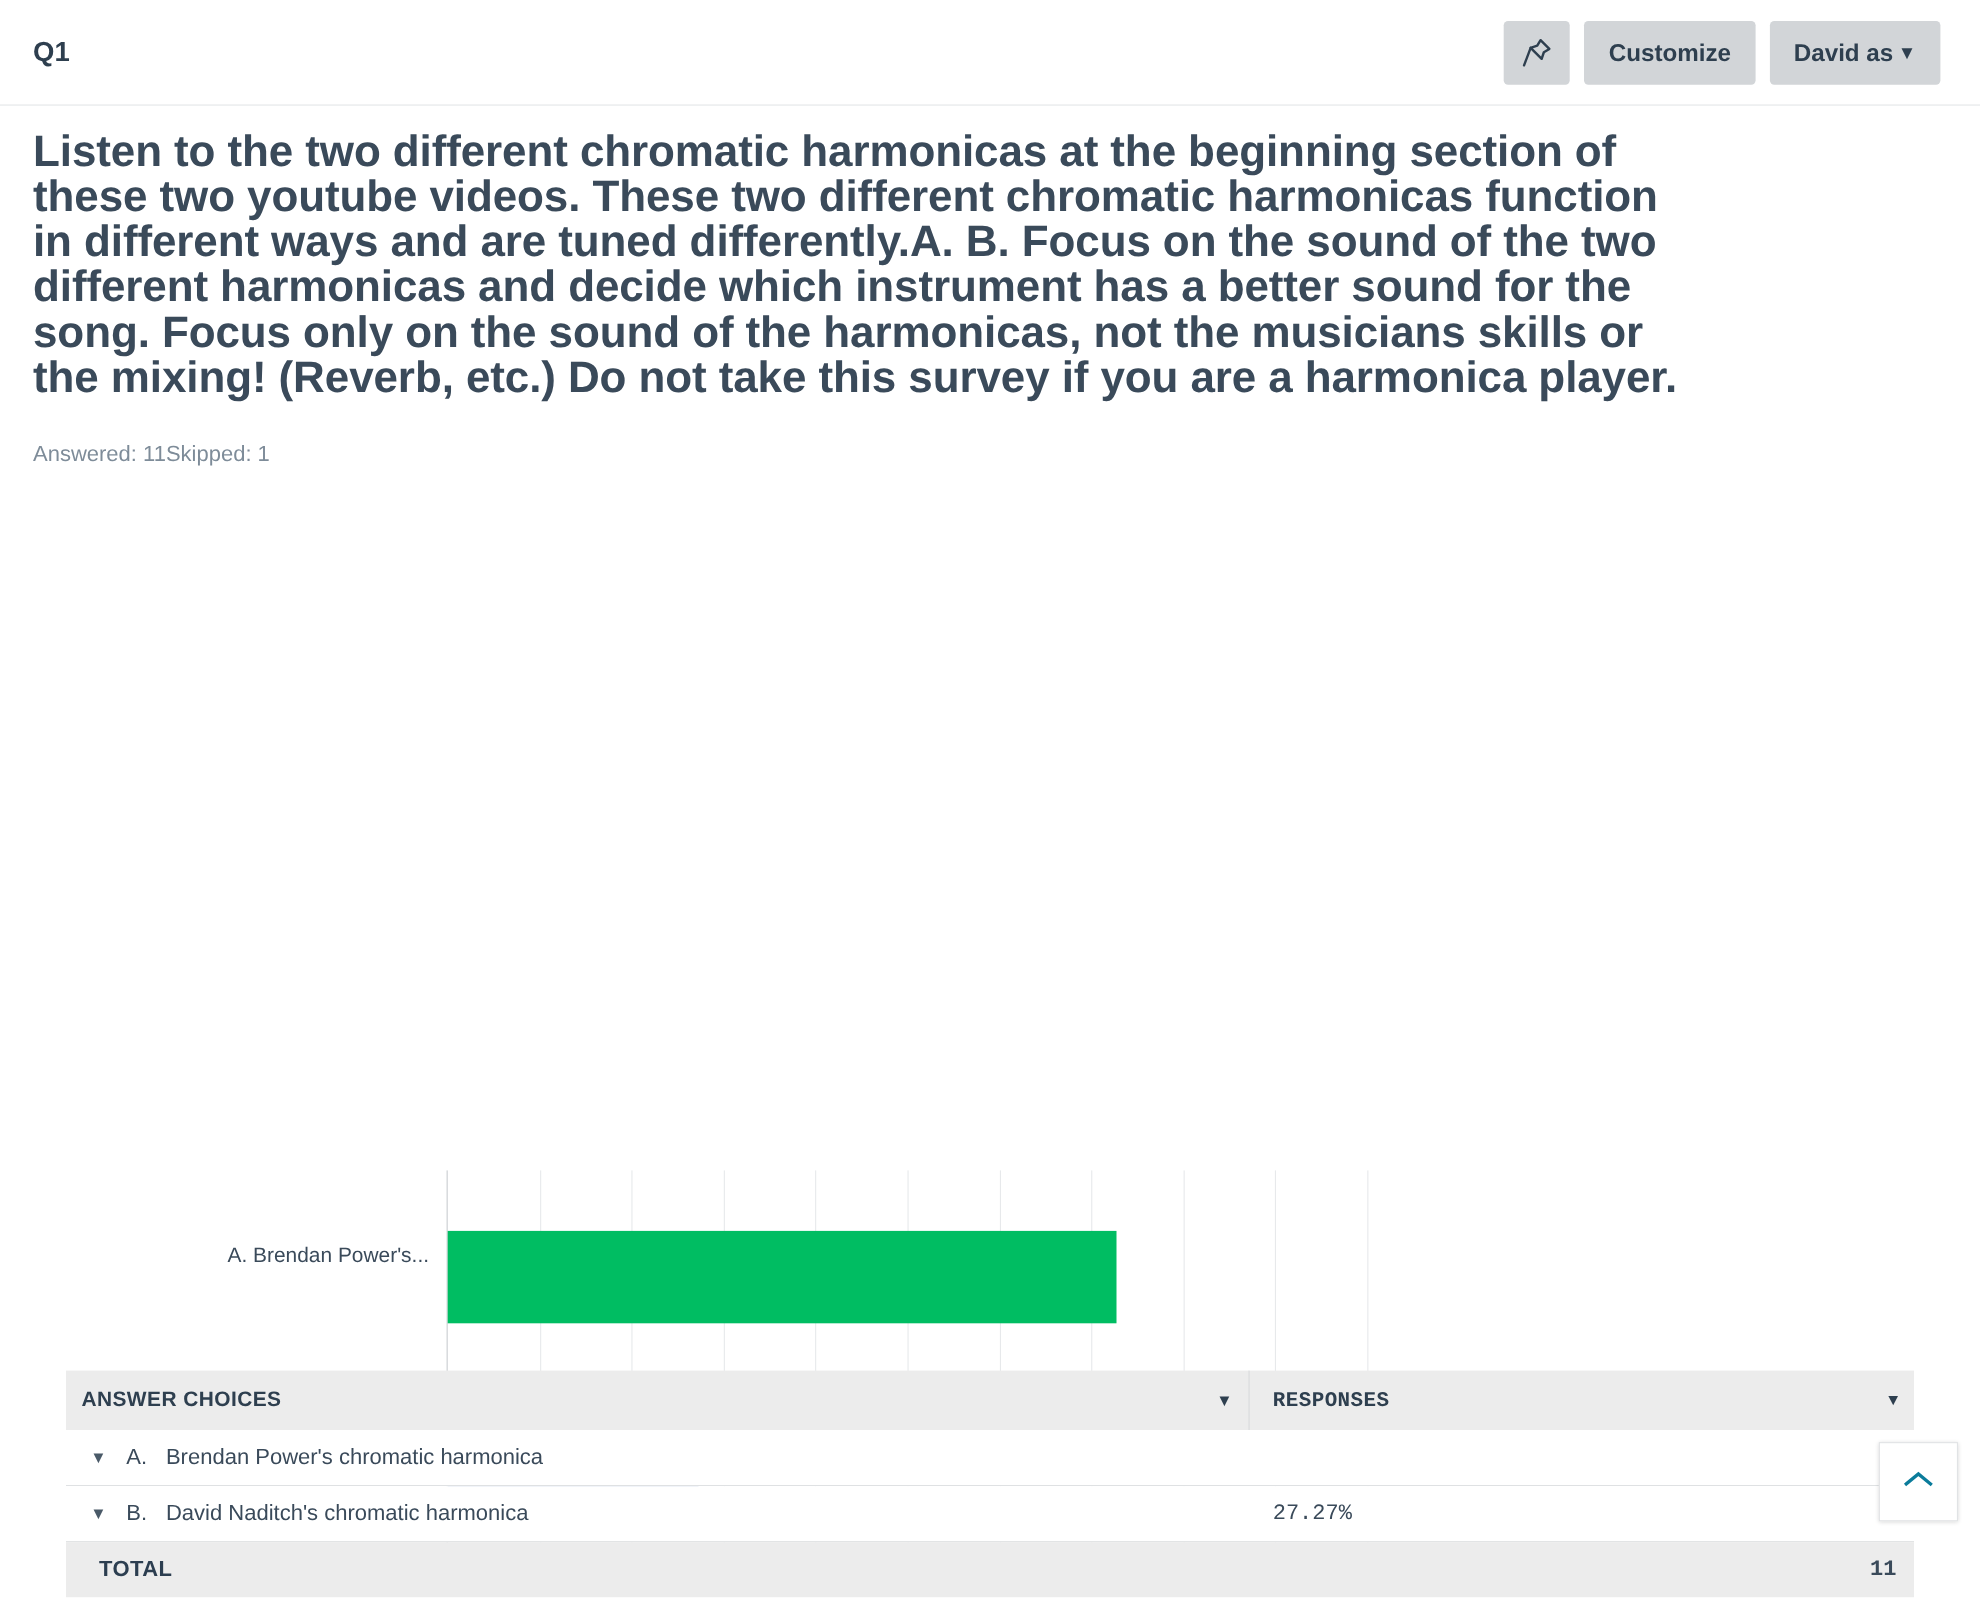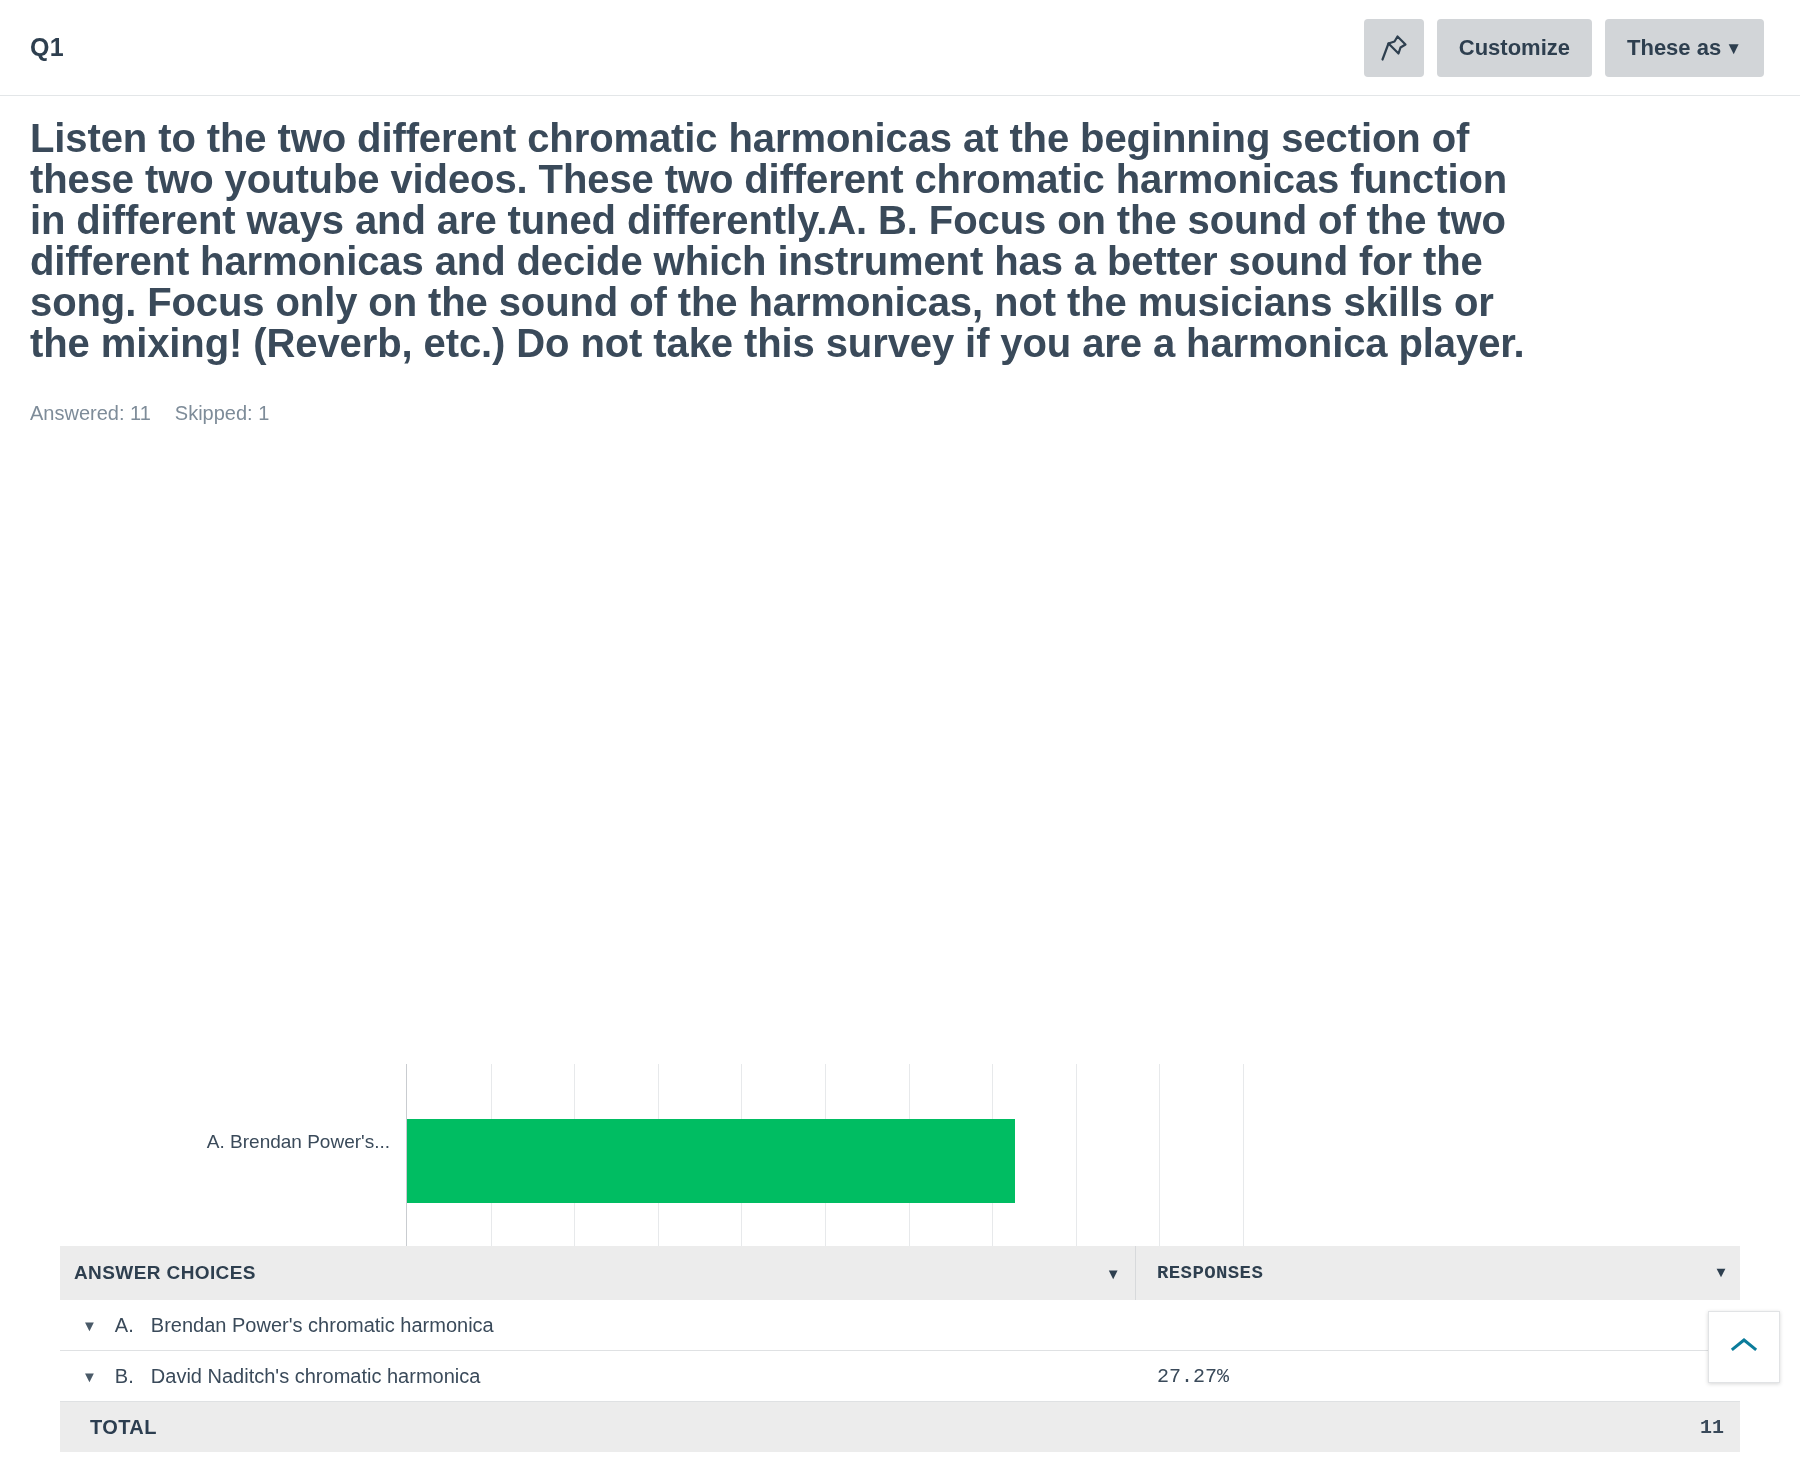--- a/index.html
+++ b/index.html
@@ -76,21 +76,20 @@
     font-weight: 700;
     color: #3a4a5a;
     max-width: 1500px;
     letter-spacing: -0.1px;
   }
   .meta {
     margin-top: 38px;
     font-size: 20px;
     color: #7e8c99;
     display: flex;
-    gap: 24px;
   }
 
   
   .chart-wrap {
     position: relative;
     margin-top: 42px;
     height: 420px;
   }
   .plot {
     position: absolute;
@@ -240,21 +239,21 @@
           <line x1="10.5" y1="11.5" x2="4.5" y2="27.5"></line>
         </svg>
       </span>
     </button>
 
     <button class="btn">
       <span>Customize</span>
     </button>
 
     <button class="btn">
-      <span>These as</span>
+      <span>David as</span>
       <span class="caret">▼</span>
     </button>
   </div>
 </div>
 
 <div class="qbody">
   <div class="qtext">Listen to the two different chromatic harmonicas at the beginning section of these two youtube videos.  These two different chromatic harmonicas function in different ways and are tuned differently.A. B. Focus on the sound of the two different harmonicas and decide which instrument has a better sound for the song.  Focus only on the sound of the harmonicas, not the musicians skills or the mixing!  (Reverb, etc.)  Do not take this survey if you are a harmonica player.</div>
   <div class="meta">
     <span>Answered: 11</span>
     <span>Skipped: 1</span>

